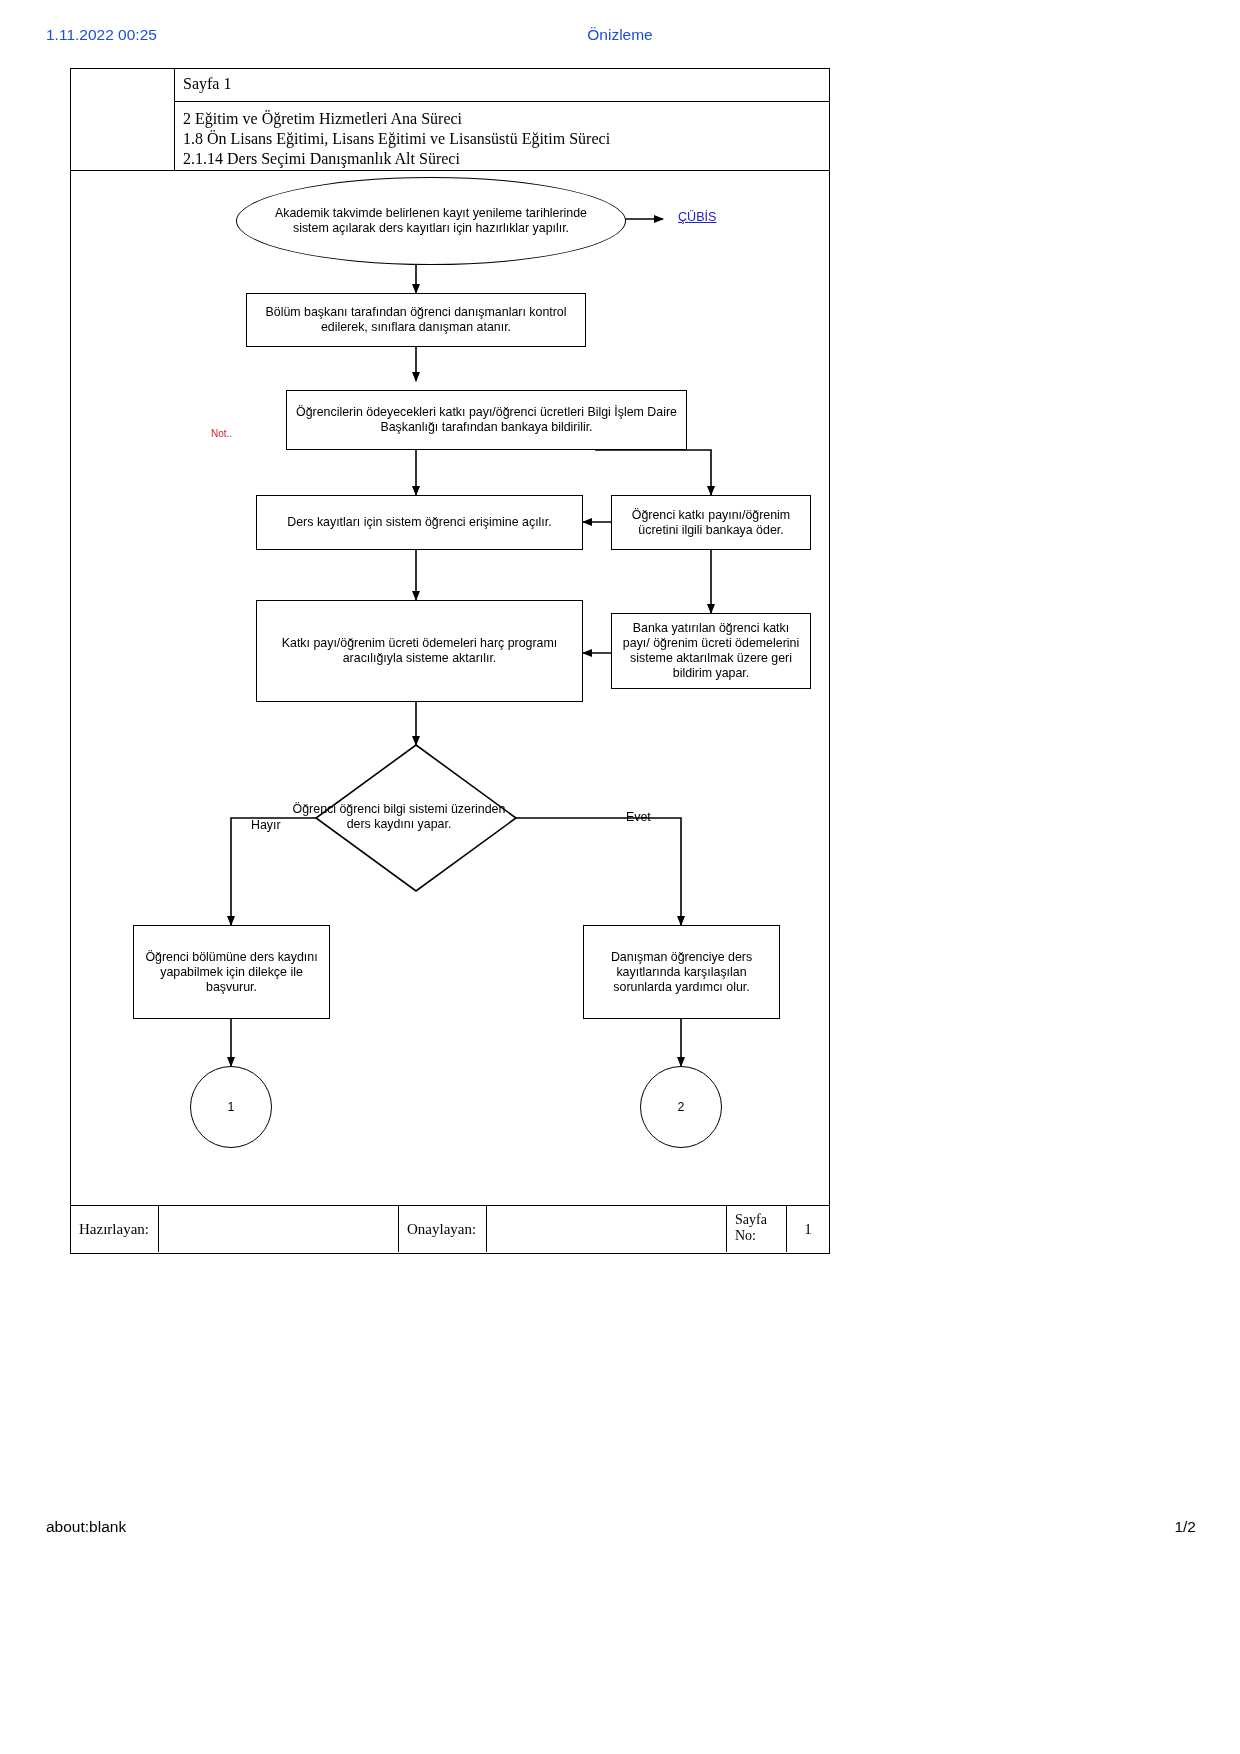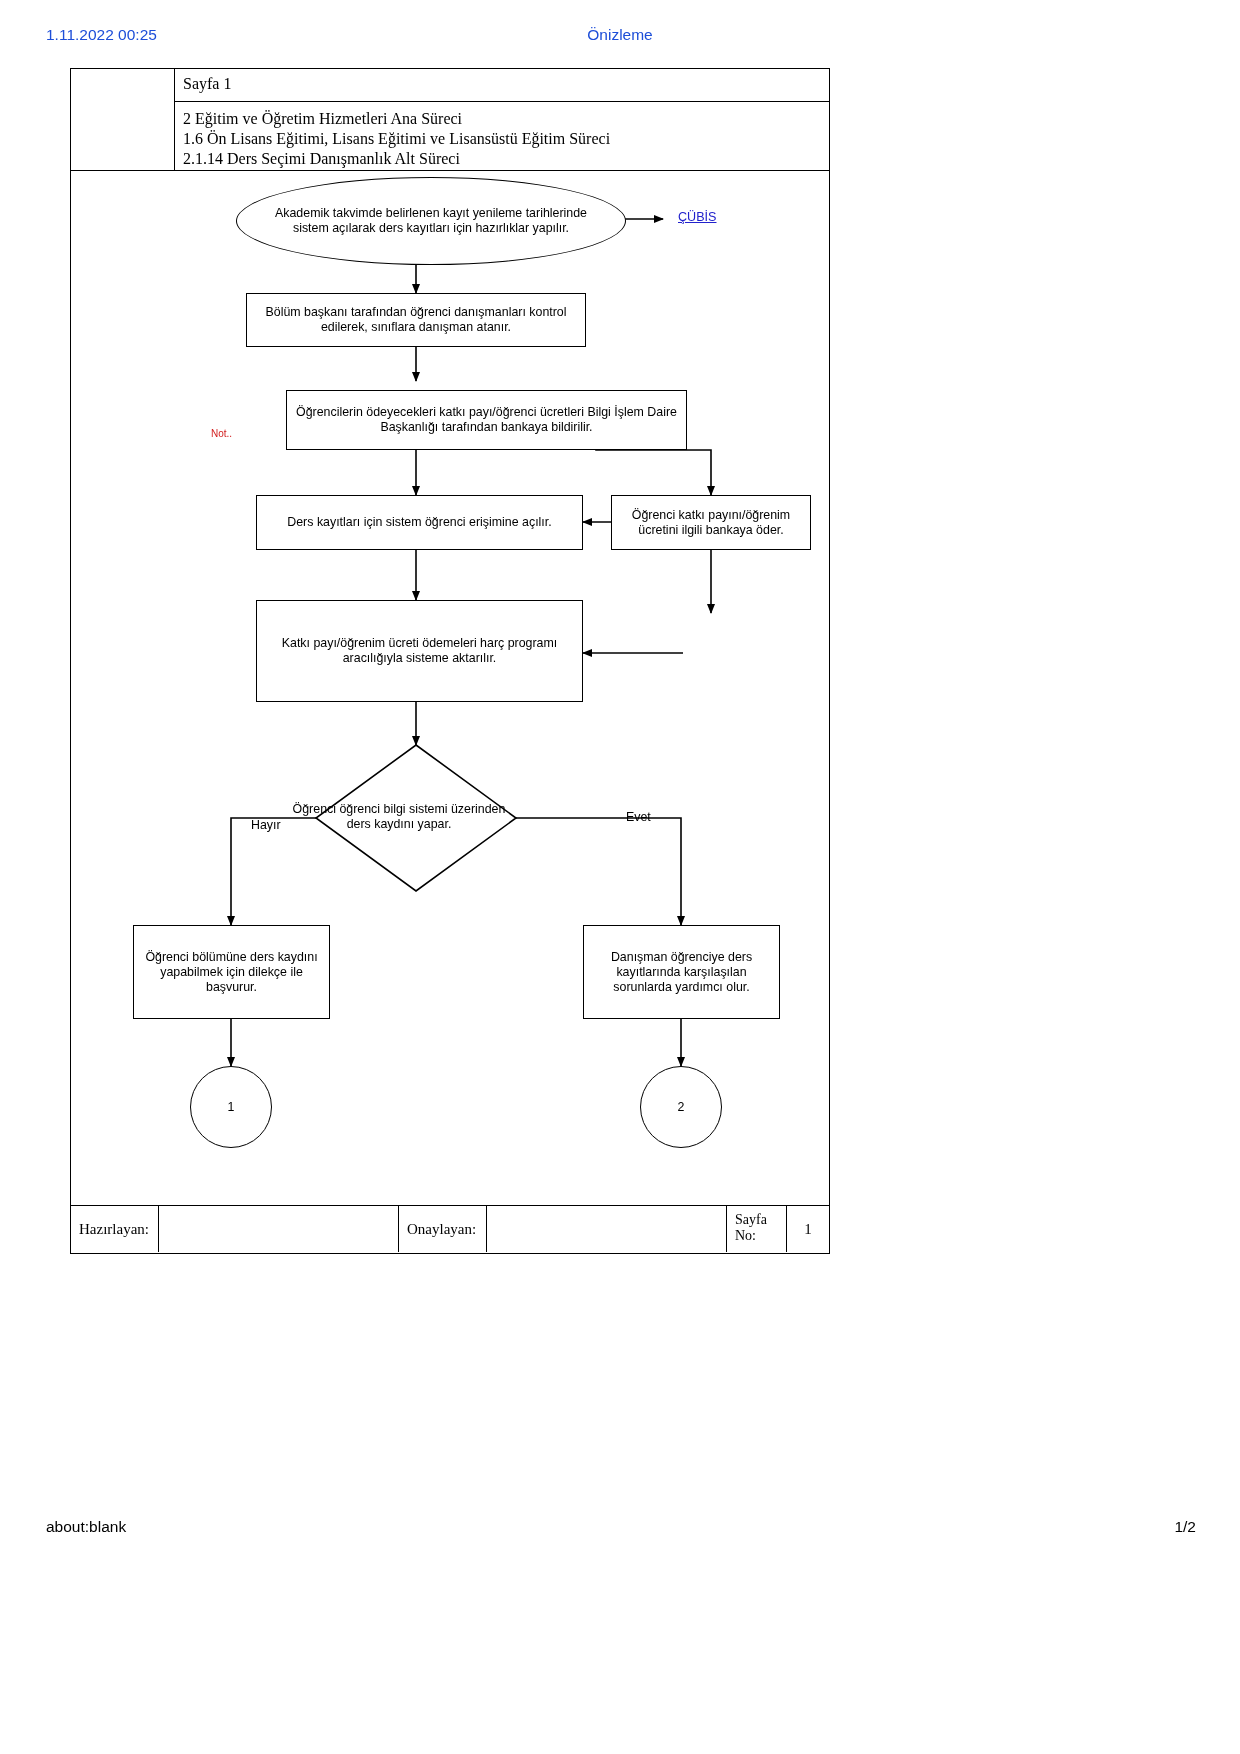--- a/index.html
+++ b/index.html
@@ -215,21 +215,21 @@
   <span class="center">Önizleme</span>
 </div>
 
 <div class="sheet">
 
   <div class="doc-head">
     <div class="logo-cell"></div>
     <div class="page-cell">Sayfa 1</div>
     <div class="title-cell">
       <div>2 Eğitim ve Öğretim Hizmetleri Ana Süreci</div>
-      <div>1.6 Ön Lisans Eğitimi, Lisans Eğitimi ve Lisansüstü Eğitim Süreci</div>
+      <div>1.8 Ön Lisans Eğitimi, Lisans Eğitimi ve Lisansüstü Eğitim Süreci</div>
       <div>2.1.14 Ders Seçimi Danışmanlık Alt Süreci</div>
     </div>
     <div class="hline"></div>
   </div>
 
   <div class="canvas">
 
     <svg width="758" height="1016" viewBox="0 0 758 1016" style="position:absolute;left:0;top:0;">
       <defs>
         <marker id="ah" markerWidth="10" markerHeight="8" refX="9" refY="4" orient="auto" markerUnits="userSpaceOnUse">
@@ -291,20 +291,23 @@
     </div>
 
     <div class="box" style="left:540px; top:325px; width:200px; height:55px;">
       <span>Öğrenci katkı payını/öğrenim ücretini ilgili bankaya öder.</span>
     </div>
 
     <div class="box" style="left:185px; top:430px; width:327px; height:102px;">
       <span>Katkı payı/öğrenim ücreti ödemeleri harç programı aracılığıyla sisteme aktarılır.</span>
     </div>
 
+    <div class="box" style="left:540px; top:443px; width:200px; height:76px;">
+      <span>Banka yatırılan öğrenci katkı payı/ öğrenim ücreti ödemelerini sisteme aktarılmak üzere geri bildirim yapar.</span>
+    </div>
 
     <div class="diamond-label" style="left:208px; top:632px;">Öğrenci öğrenci bilgi sistemi üzerinden ders kaydını yapar.</div>
 
     <div class="edge-label" style="left:180px; top:648px;">Hayır</div>
     <div class="edge-label" style="left:555px; top:640px;">Evet</div>
 
     <div class="box" style="left:62px; top:755px; width:197px; height:94px;">
       <span>Öğrenci bölümüne ders kaydını yapabilmek için dilekçe ile başvurur.</span>
     </div>
 

